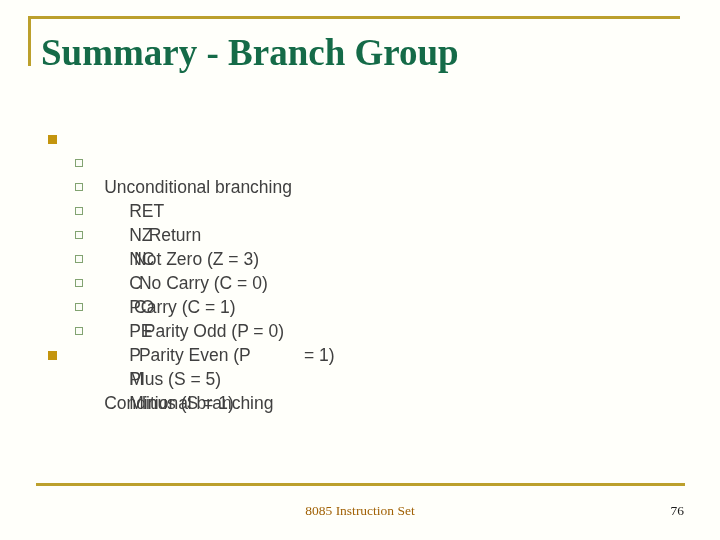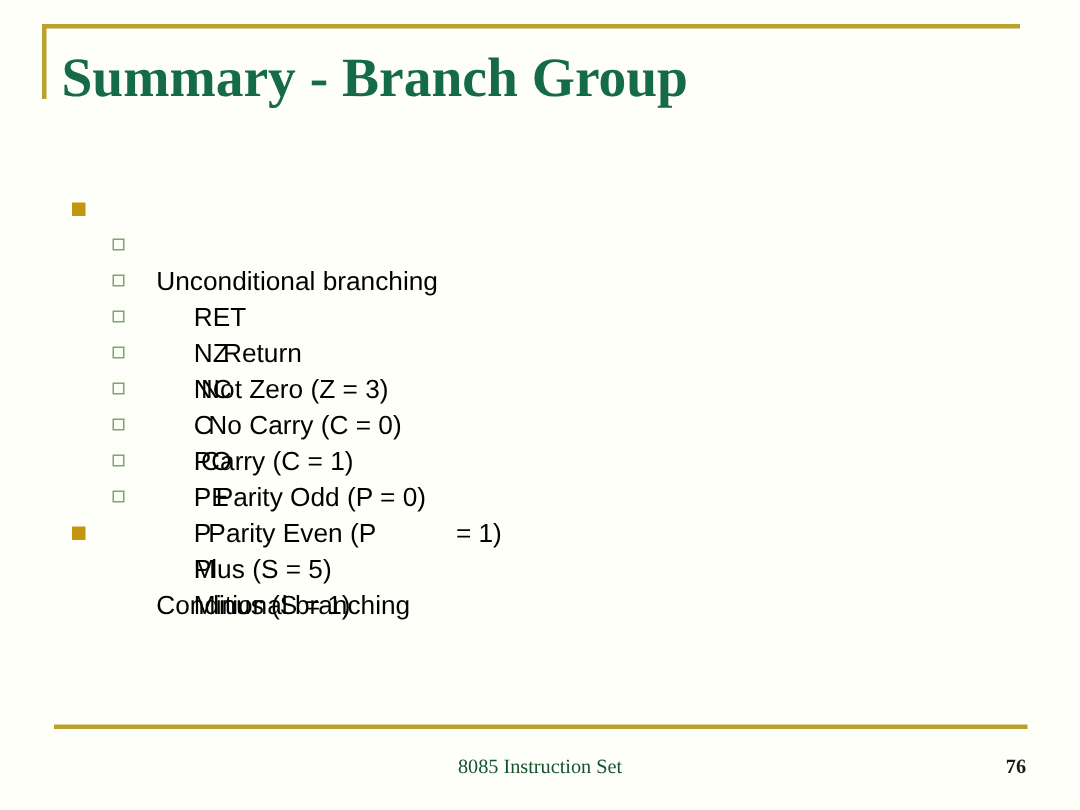--- a/index.html
+++ b/index.html
@@ -50,21 +50,21 @@
   .content {
     position: absolute;
     left: 0; top: 127px;
     width: 720px;
   }
   .row {
     position: relative;
     height: 24px;
     line-height: 24px;
     font-size: 17.5px;
-    color: #000000;
+    color: #404040;
     white-space: pre;
   }
   .row.l1 { padding-left: 75px; }
   .row.l2 { padding-left: 100px; }
   .b1 {
     position: absolute;
     left: 48px; top: 7.5px;
     width: 9px; height: 9px;
     background: #C4950E;
   }
@@ -81,31 +81,30 @@
     white-space: pre;
   }
   .ds { white-space: pre; }
   .footer-label {
     position: absolute;
     left: 50%;
     transform: translateX(-50%);
     top: 503px;
     font-family: "Liberation Serif", serif;
     font-size: 13.5px;
-    color: #14532d;
+    color: #a16207;
     white-space: nowrap;
   }
   .footer-page {
     position: absolute;
     right: 36px;
     top: 503px;
     font-family: "Liberation Serif", serif;
     font-size: 13.5px;
     color: #1a1a1a;
-    font-weight: bold;
   }
 </style>
 </head>
 <body>
 
 <div class="slide">
   <div class="top-rule"></div>
   <div class="left-rule"></div>
 
   <div class="title">Summary - Branch Group</div>

